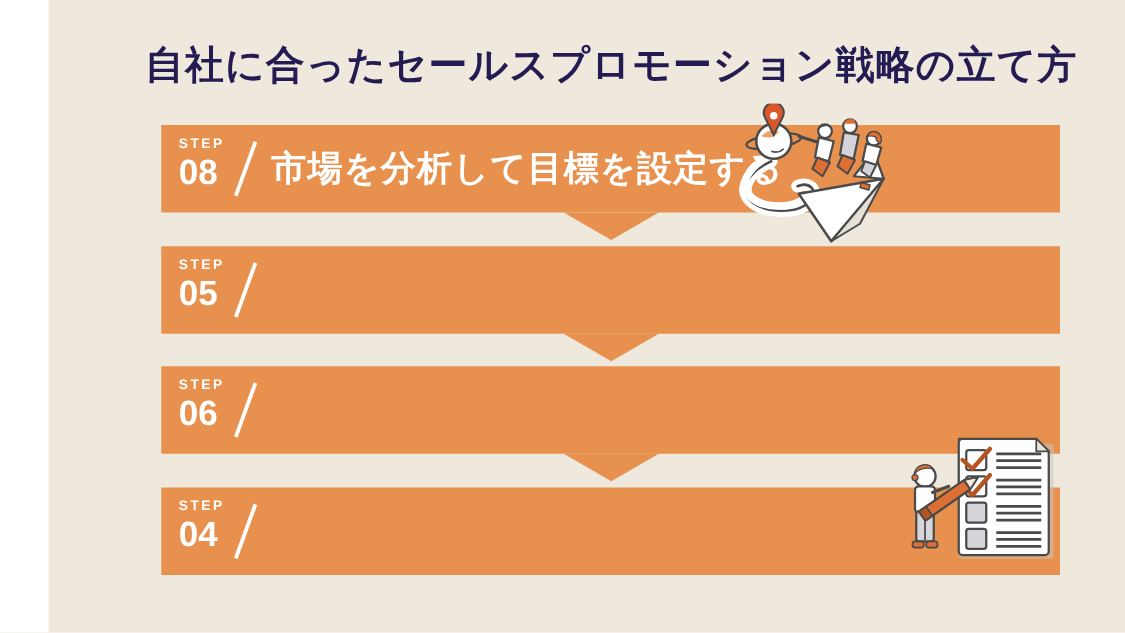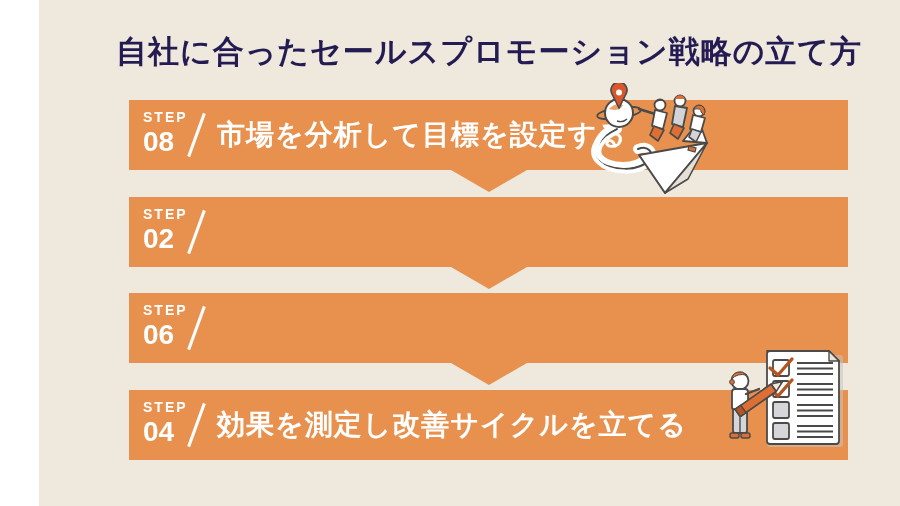--- a/index.html
+++ b/index.html
@@ -20,21 +20,21 @@
   }
   .bar-1 { top:100px; } .bar-2 { top:197px; }
   .bar-3 { top:293px; } .bar-4 { top:390px; }
   .arrow-down {
     position:absolute; top:70px; left:50%; transform:translateX(-50%);
     width:0; height:0;
     border-left:38px solid transparent; border-right:38px solid transparent;
     border-top:22px solid #E8914E;
   }
   .badge { position:absolute; left:14px; top:9px; color:#fff; }
-  .step-word { font-size:14px; font-weight:700; letter-spacing:2px; line-height:1.25; }
+  .step-word { font-size:11px; font-weight:700; letter-spacing:2px; line-height:1.25; }
   .step-num  { font-size:28px; font-weight:700; line-height:1.05; }
   .slash {
     position:absolute; left:66px; top:12px; width:3px; height:46px;
     background:#fff; transform:rotate(20deg);
   }
   .step-text {
     position:absolute; left:88px; top:0; height:70px; line-height:70px;
     font-size:28px; font-weight:700; color:#fff; letter-spacing:1px;
     white-space:nowrap;
   }
@@ -55,42 +55,41 @@
       <div class="step-num">08</div>
     </div>
     <div class="slash"></div>
     <div class="step-text">市場を分析して目標を設定する</div>
     <div class="arrow-down"></div>
   </div>
 
   <div class="bar bar-2">
     <div class="badge">
       <div class="step-word">STEP</div>
-      <div class="step-num">02</div>
+      <div class="step-num">05</div>
     </div>
     <div class="slash"></div>
     <div class="arrow-down"></div>
   </div>
 
   <div class="bar bar-3">
     <div class="badge">
       <div class="step-word">STEP</div>
       <div class="step-num">06</div>
     </div>
     <div class="slash"></div>
     <div class="arrow-down"></div>
   </div>
 
   <div class="bar bar-4">
     <div class="badge">
       <div class="step-word">STEP</div>
       <div class="step-num">04</div>
     </div>
     <div class="slash"></div>
-    <div class="step-text">効果を測定し改善サイクルを立てる</div>
   </div>
 
   <svg class="illus illus-plane" viewBox="0 0 152 112">
 
     <path d="M30 46 C 12 54 4 68 13 77 C 24 88 52 89 62 77 C 68 69 60 62 51 66" fill="none" stroke="#FFFFFF" stroke-width="10" stroke-linecap="round"></path>
     <path d="M30 46 C 12 54 4 68 13 77 C 24 88 52 89 62 77 C 68 69 60 62 51 66" fill="none" stroke="#4A4A4A" stroke-width="2" stroke-linecap="round"></path>
     <path d="M27 43 C 11 51 4 65 13 74 C 23 84 48 85 58 74" fill="none" stroke="#FFFFFF" stroke-width="6" stroke-linecap="round"></path>
 
     <ellipse cx="32" cy="30" rx="22" ry="5.5" fill="none" stroke="#4A4A4A" stroke-width="1.8" transform="rotate(-8 32 30)"></ellipse>
     <circle cx="32" cy="30" r="14" fill="#FFFFFF" stroke="#4A4A4A" stroke-width="2"></circle>

